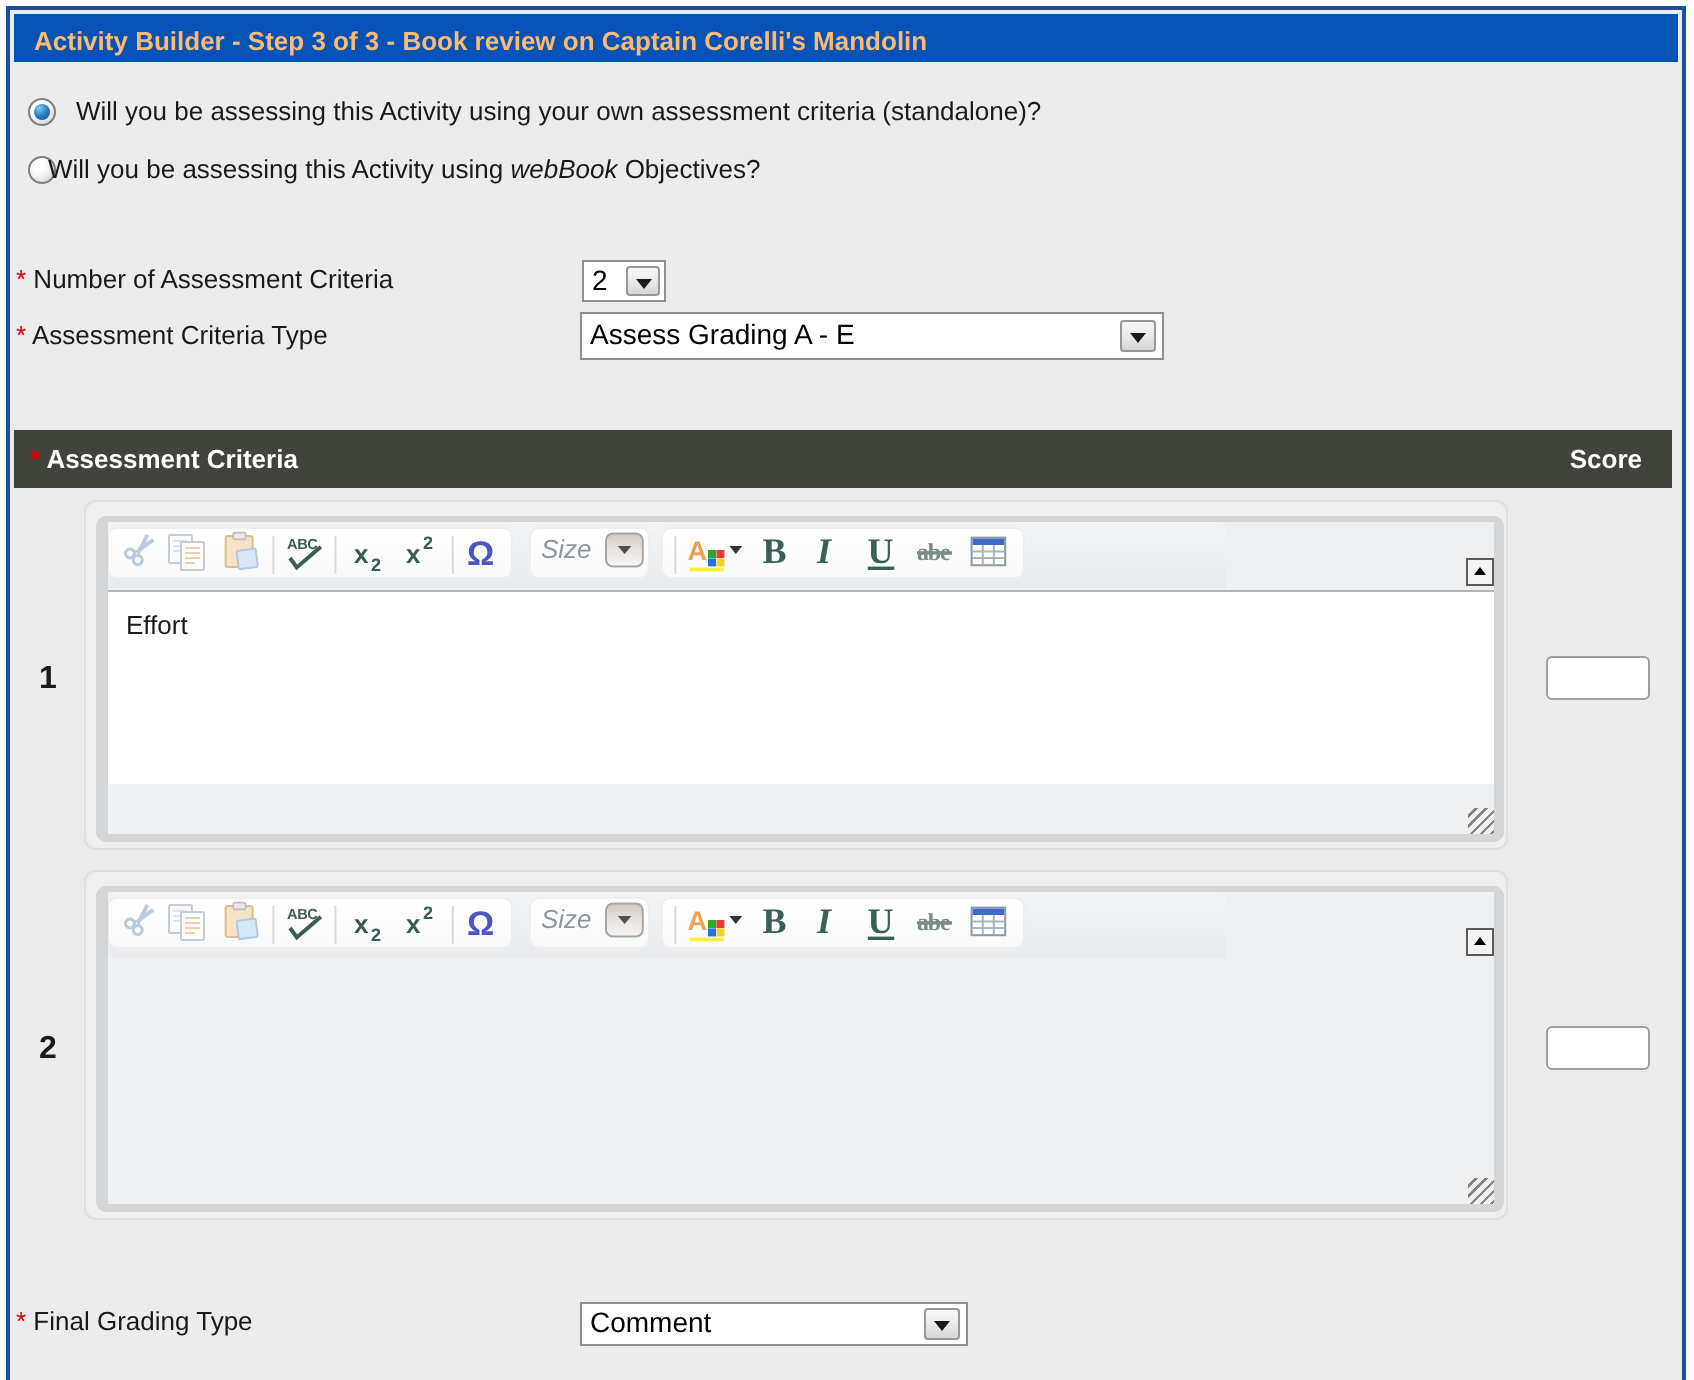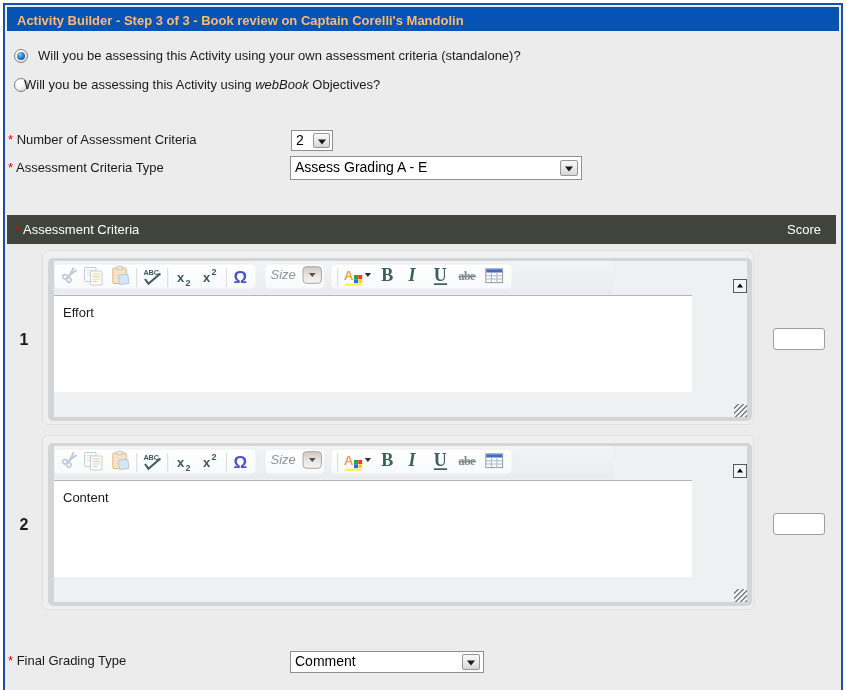--- a/index.html
+++ b/index.html
@@ -8,26 +8,26 @@
 .page{position:absolute;left:3px;top:3px;width:840px;height:695px;border:2px solid #1a4fa5;background:#ececec}
 .hdr{position:absolute;left:7px;top:7px;width:832px;height:24px;background:#0553b5;color:#fdba74;font-size:13px;font-weight:bold;line-height:14px;padding:7px 0 0 10px}
 .lbl{position:absolute;font-size:13px;color:#1a1a1a;line-height:16px;white-space:nowrap}
 .star{color:#e00000}
 .radio{position:absolute;width:14px;height:14px;border-radius:50%;border:1px solid #7f7f7f;background:radial-gradient(circle at 36% 30%,#ffffff 22%,#efefef 55%,#d9d9d9 80%,#c2c2c2 100%)}
 .radio.on::after{content:"";position:absolute;left:2px;top:2px;width:8px;height:8px;border-radius:50%;background:radial-gradient(circle at 35% 28%,#86c6f2 0%,#2a7bcc 50%,#0b4b8e 100%)}
 .sel{position:absolute;background:#fff;border:1px solid #8f8f8f}
 .sel .st{position:absolute;left:4px;top:0;bottom:2px;display:flex;align-items:center;font-size:14px;color:#000}
 .sel .sb{position:absolute;right:2px;top:2px;bottom:2px;width:17px;border:1px solid #979797;border-radius:2px;background:linear-gradient(#f8f8f8,#ececec 45%,#d7d6d5)}
 .sel .sb::after{content:"";position:absolute;left:50%;top:50%;transform:translate(-50%,-30%);border:4px solid transparent;border-top:5px solid #1a1a1a;border-bottom:none}
-.dbar{position:absolute;left:7px;top:215px;width:829px;height:29px;background:#40443c;color:#fff;font-size:13px;font-weight:normal;line-height:29px;padding-left:8px}
+.dbar{position:absolute;left:7px;top:215px;width:829px;height:29px;background:#40443c;color:#fff;font-size:13px;font-weight:bold;line-height:29px;padding-left:8px}
 .dbar .score{position:absolute;right:15px;top:0}
 .ed{position:absolute;left:42px;width:712px;height:175px;border:1px solid #dfe0e1;border-radius:6px;background:#f0f0f1}
 .chrome{position:absolute;left:5px;top:7px;width:704px;height:163px;background:#eff0f1;border:solid #d4d5d6;border-width:3px 5px 4px 6px;border-radius:5px}
 .tbar{position:absolute;left:11px;top:10px;width:559px;height:33px;background:linear-gradient(#f3f4f5,#e9ebed);border-radius:3px 3px 0 0}
-.white{position:absolute;left:11px;top:44px;width:638px;height:97px;background:#fff;border-top:1px solid #b2b4b7}
+.white{position:absolute;left:11px;top:44px;width:693px;height:97px;background:#fff;border-top:1px solid #b2b4b7}
 .white .txt{position:absolute;left:9px;top:9px;font-size:13px;color:#1a1a1a}
 .uparr{position:absolute;left:690px;top:28px;width:14px;height:14px;border:1px solid #5a5a5a;background:#f4f4f4}
 .uparr::after{content:"";position:absolute;left:50%;top:50%;transform:translate(-50%,-62%);border:3.5px solid transparent;border-bottom:4.5px solid #000;border-top:none}
 .grip{position:absolute;left:691px;top:153px;width:13px;height:13px;background:repeating-linear-gradient(135deg,rgba(0,0,0,0) 0 2.4px,#858585 2.4px 3.6px)}
 .num{position:absolute;left:14px;width:20px;font-size:16px;font-weight:bold;color:#1a1a1a;text-align:center}
 .scorebox{position:absolute;left:773px;width:52px;height:22px;background:#fff;border:1px solid #9e9e9e;border-radius:3px}
 </style>
 </head>
 <body>
 <div class="page"></div>
@@ -214,23 +214,20 @@
 <rect x="379.9" y="22.3" width="13.2" height="1.7" fill="#3c5f58"></rect>
 
 <text x="404.5" y="18.8" font-size="12" font-weight="bold" font-family="Liberation Serif, serif" fill="#7b8b87" letter-spacing="-0.6">abe</text>
 <rect x="404.5" y="14.6" width="17.5" height="1.7" fill="#7b8b87"></rect>
 
 <rect x="431.8" y="7.8" width="16.8" height="13.8" fill="#ffffff" stroke="#8a9aa5"></rect>
 <rect x="432.3" y="8.3" width="15.8" height="3.2" fill="#4169c8"></rect>
 <path d="M437.4,11.5 v9.8 M442.9,11.5 v9.8 M432,14.8 h16.4 M432,18 h16.4" stroke="#aab6bf" stroke-width="1"></path>
 </g>
 </svg></div>
-  <div class="white">
-      <span class="txt">Content</span>
-    </div>
   <div class="uparr"></div>
   <div class="grip"></div>
 </div>
 <div class="num" style="top:516px">2</div>
 <div class="scorebox" style="top:513px"></div>
 
 <div class="lbl" style="left:8px;top:653px"><span class="star">*</span> Final Grading Type</div>
 <div class="sel" style="left:290px;top:651px;width:194px;height:22px">
     <span class="st">Comment</span>
     <span class="sb" style="right:3px;top:2px;bottom:2px;width:18px"></span>

